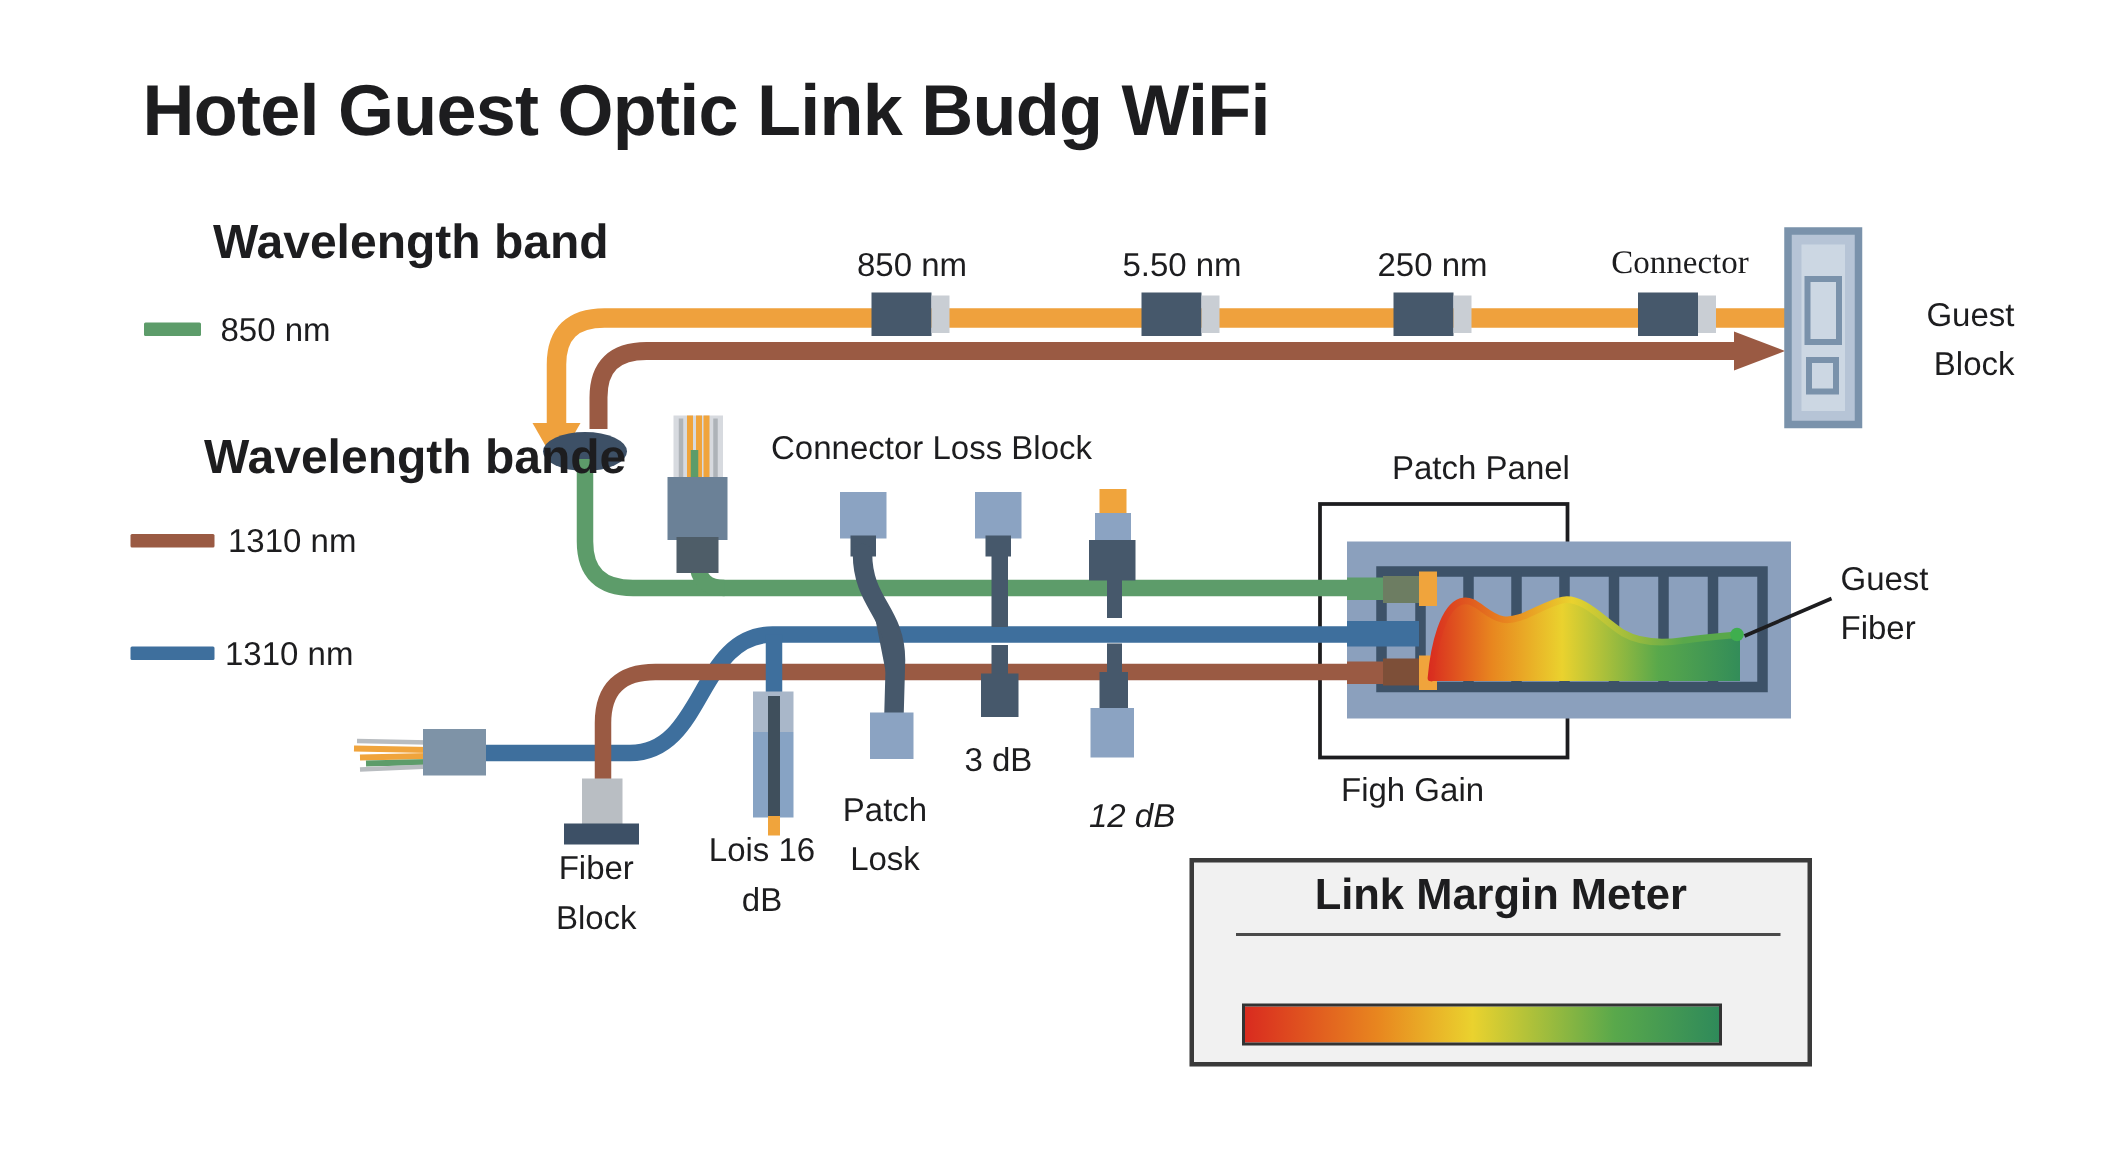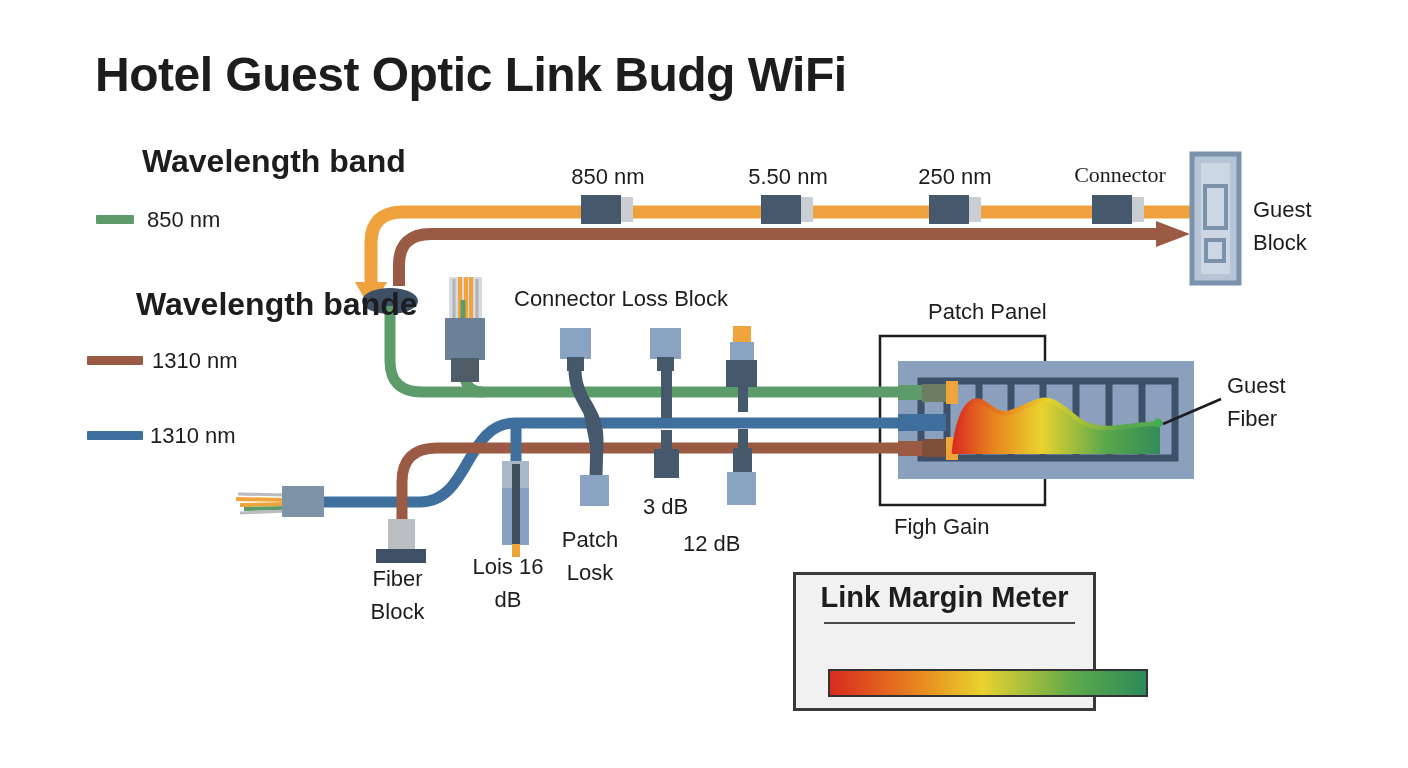--- a/index.html
+++ b/index.html
@@ -10,21 +10,21 @@
     color:var(--ink,#1d1d1f);
   }
   .stage{position:absolute;inset:0;width:1408px;height:768px;}
   svg.stage{z-index:1;}
   .lbl{
     position:absolute;z-index:3;
     font-size:22px;line-height:33px;font-weight:500;
     color:var(--ink);white-space:nowrap;
   }
   .wrap{white-space:normal;text-align:center;}
-  .left{text-align:left;}
+  .left{text-align:right;}
   .title{font-size:48px;font-weight:700;letter-spacing:-0.5px;}
   .legend-h{font-size:32px;font-weight:700;margin-left:44px;}
   .swatch{position:absolute;z-index:3;height:9px;border-radius:1px;}
   .sw-green{background:var(--line-green);}
   .sw-brown{background:var(--line-brown);}
   .sw-blue{background:var(--line-blue);}
 
   
   .c-orange{stroke:var(--line-orange);fill:none;}
   .c-brown{stroke:var(--line-brown);fill:none;}
@@ -44,21 +44,21 @@
   .f-gbi{fill:var(--guest-inner);}
   .s-ink{stroke:var(--ink);}
   .stop-r{stop-color:var(--grad-red);}
   .stop-o{stop-color:var(--grad-orange);}
   .stop-y{stop-color:var(--grad-yellow);}
   .stop-g{stop-color:var(--grad-green);}
   .stop-t{stop-color:var(--grad-teal);}
 
   
   .meter{
-    position:absolute;z-index:3;left:793px;top:572px;width:303px;height:139px;
+    position:absolute;z-index:3;left:793px;top:572px;width:415px;height:139px;
     background:var(--meter-bg);border:3px solid var(--meter-border);box-sizing:border-box;
   }
   .meter-title{position:absolute;left:0;right:0;top:6px;text-align:center;font-size:29px;font-weight:700;}
   .meter-divider{position:absolute;left:28px;right:18px;top:47px;height:0;border-top:2px solid #4a4a4a;}
   .meter-sub{position:absolute;left:0;right:0;top:51px;text-align:center;font-size:28px;font-weight:500;}
   .meter-bar{
     position:absolute;left:32px;top:94px;width:320px;height:28px;
     border:2px solid #333;box-sizing:border-box;
     background:linear-gradient(to right,var(--grad-red) 0%,var(--grad-orange) 28%,var(--grad-yellow) 48%,var(--grad-green) 78%,var(--grad-teal) 100%);
   }
@@ -235,19 +235,19 @@
 
 <div class="lbl" style="left:514px;top:282px;">Connector Loss Block</div>
 <div class="lbl" style="left:888px;top:295px;margin-left:40px;">Patch Panel</div>
 <div class="lbl wrap left" style="left:1227px;top:369px;width:100px;text-align:left;">Guest Fiber</div>
 <div class="lbl" style="left:894px;top:510px;">Figh Gain</div>
 
 <div class="lbl wrap" style="left:355px;top:562px;width:85px;">Fiber Block</div>
 <div class="lbl wrap" style="left:470px;top:550px;width:76px;">Lois 16 dB</div>
 <div class="lbl wrap" style="left:548px;top:523px;width:84px;">Patch Losk</div>
 <div class="lbl" style="left:643px;top:490px;">3 dB</div>
-<div class="lbl" style="left:683px;top:527px;">12 dB</div>
+<div class="lbl" style="left:726px;top:527px;font-style:italic;">12 dB</div>
 
 <div class="meter">
   <div class="meter-title">Link Margin Meter</div>
   <div class="meter-divider"></div>
   <div class="meter-bar"></div>
 </div>
 
 </body></html>

